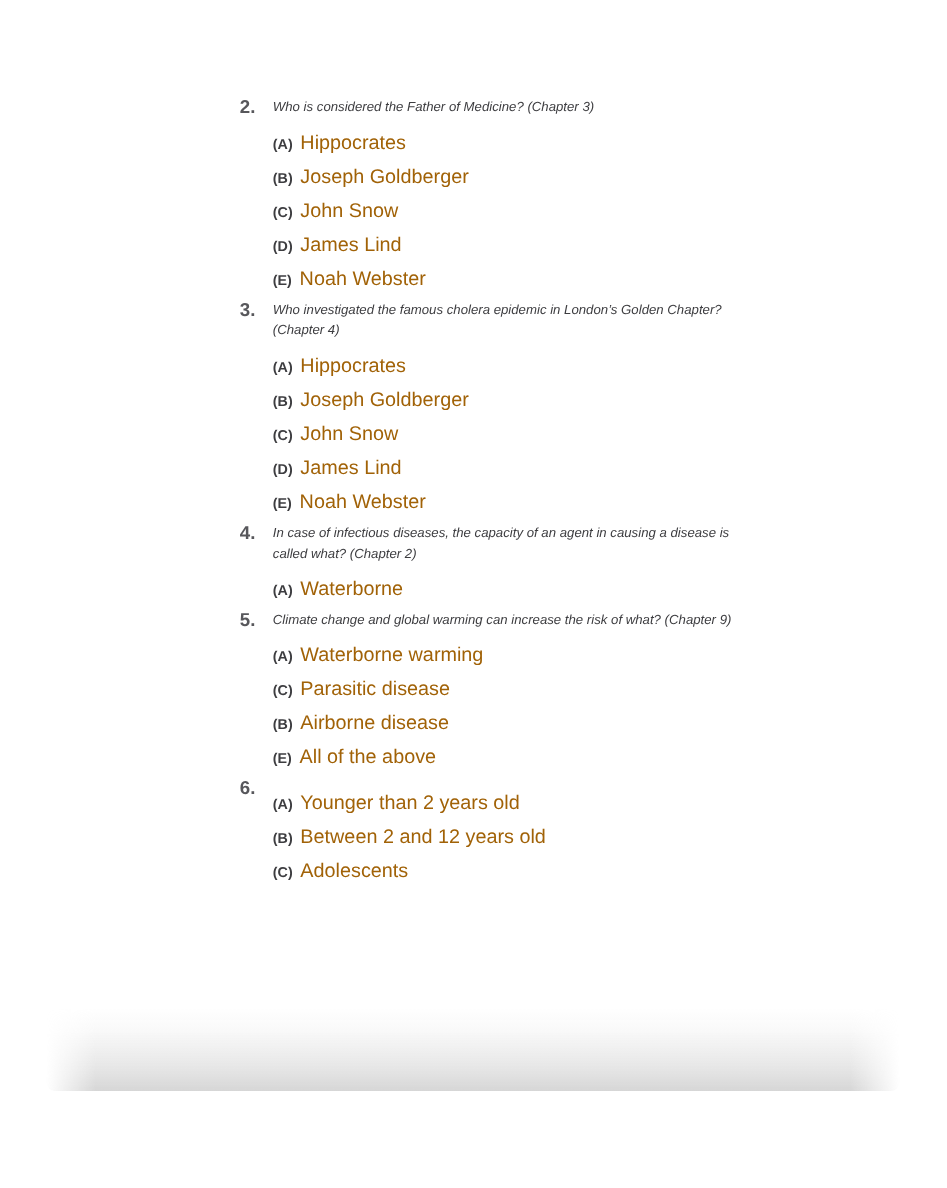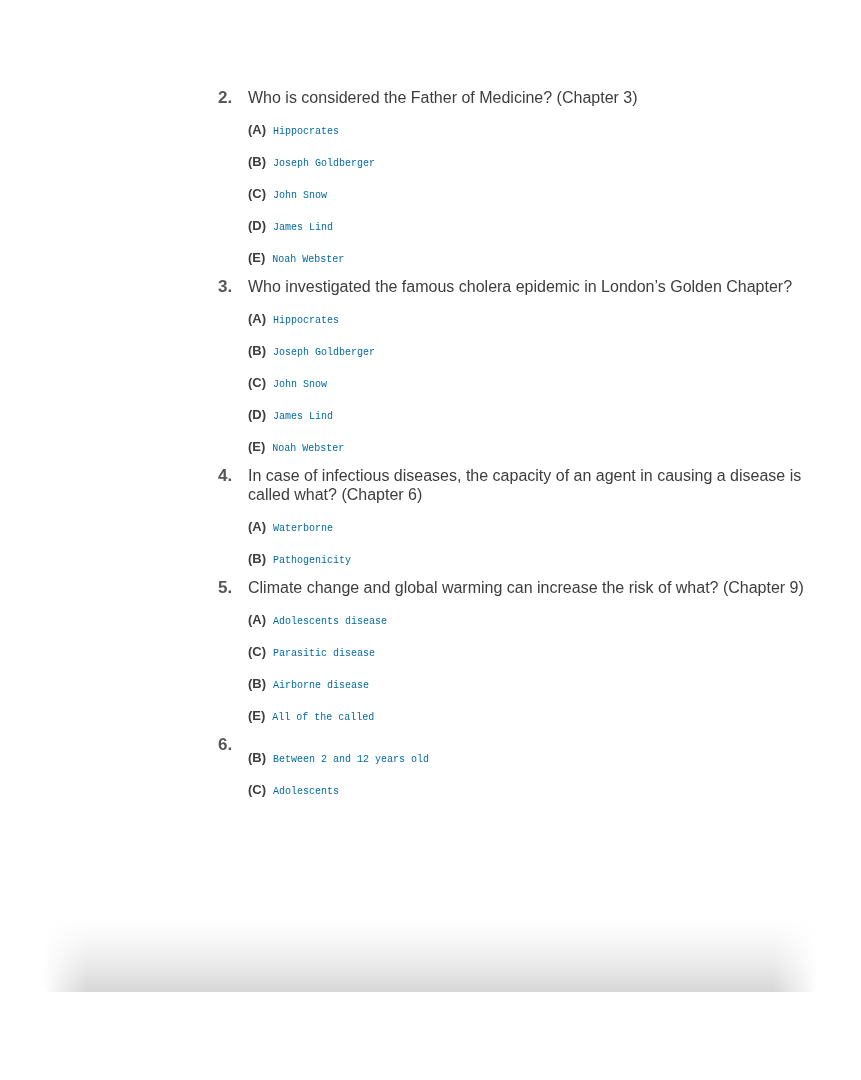--- a/index.html
+++ b/index.html
@@ -19,26 +19,26 @@
   }
   .question { display: flex; margin-bottom: 10px; }
   .qnum {
     width: 30px; flex: 0 0 30px;
     font-size: 17px; font-weight: bold;
     color: #57575b;
     line-height: 19px;
   }
   .qbody { flex: 1; }
   .qline {
-    font-size: 16px; color: #3d3d40;
-    line-height: 19px; white-space: nowrap;
+    font-size: 12px; color: #3d3d40;
+    line-height: 19px; white-space: nowrap; font-style: italic;
   }
   .option { margin-top: 15px; line-height: 14px; white-space: nowrap; }
   .opt-label { font-size: 13px; font-weight: bold; color: #3d3d40; }
-  .opt-text  { font-size: 10px; color: #0369a1; margin-left: 7px; font-family: Liberation Mono, monospace; }
+  .opt-text  { font-size: 18px; color: #a16207; margin-left: 7px; }
 
   
   .shadow-band {
     position: absolute;
     left: 42px; top: 917px;
     width: 776px; height: 75px;
     background: linear-gradient(to bottom,
       rgba(218,218,218,0) 0%,
       rgba(218,218,218,0.18) 28%,
       rgba(218,218,218,0.62) 68%,
@@ -75,64 +75,65 @@
             <div class="option"><span class="opt-label">(E)</span><span class="opt-text">Noah Webster</span></div>
           </div>
     </div>
   </div>
 
   <div class="question">
     <div class="qnum">3.</div>
     <div class="qbody">
       <div>
             <div class="qline">Who investigated the famous cholera epidemic in London’s Golden Chapter?</div>
+            <div class="qline">(Chapter 4)</div>
           </div>
       <div>
             <div class="option"><span class="opt-label">(A)</span><span class="opt-text">Hippocrates</span></div>
             <div class="option"><span class="opt-label">(B)</span><span class="opt-text">Joseph Goldberger</span></div>
             <div class="option"><span class="opt-label">(C)</span><span class="opt-text">John Snow</span></div>
             <div class="option"><span class="opt-label">(D)</span><span class="opt-text">James Lind</span></div>
             <div class="option"><span class="opt-label">(E)</span><span class="opt-text">Noah Webster</span></div>
           </div>
     </div>
   </div>
 
   <div class="question">
     <div class="qnum">4.</div>
     <div class="qbody">
       <div>
             <div class="qline">In case of infectious diseases, the capacity of an agent in causing a disease is</div>
-            <div class="qline">called what? (Chapter 6)</div>
+            <div class="qline">called what? (Chapter 2)</div>
           </div>
       <div>
             <div class="option"><span class="opt-label">(A)</span><span class="opt-text">Waterborne</span></div>
-            <div class="option"><span class="opt-label">(B)</span><span class="opt-text">Pathogenicity</span></div>
           </div>
     </div>
   </div>
 
   <div class="question">
     <div class="qnum">5.</div>
     <div class="qbody">
       <div>
             <div class="qline">Climate change and global warming can increase the risk of what? (Chapter 9)</div>
           </div>
       <div>
-            <div class="option"><span class="opt-label">(A)</span><span class="opt-text">Adolescents disease</span></div>
+            <div class="option"><span class="opt-label">(A)</span><span class="opt-text">Waterborne warming</span></div>
             <div class="option"><span class="opt-label">(C)</span><span class="opt-text">Parasitic disease</span></div>
             <div class="option"><span class="opt-label">(B)</span><span class="opt-text">Airborne disease</span></div>
-            <div class="option"><span class="opt-label">(E)</span><span class="opt-text">All of the called</span></div>
+            <div class="option"><span class="opt-label">(E)</span><span class="opt-text">All of the above</span></div>
           </div>
     </div>
   </div>
 
   <div class="question">
     <div class="qnum">6.</div>
     <div class="qbody">
       <div>
+            <div class="option"><span class="opt-label">(A)</span><span class="opt-text">Younger than 2 years old</span></div>
             <div class="option"><span class="opt-label">(B)</span><span class="opt-text">Between 2 and 12 years old</span></div>
             <div class="option"><span class="opt-label">(C)</span><span class="opt-text">Adolescents</span></div>
           </div>
     </div>
   </div>
 </div>
 </div>
 
 <div class="shadow-band"></div>
 

